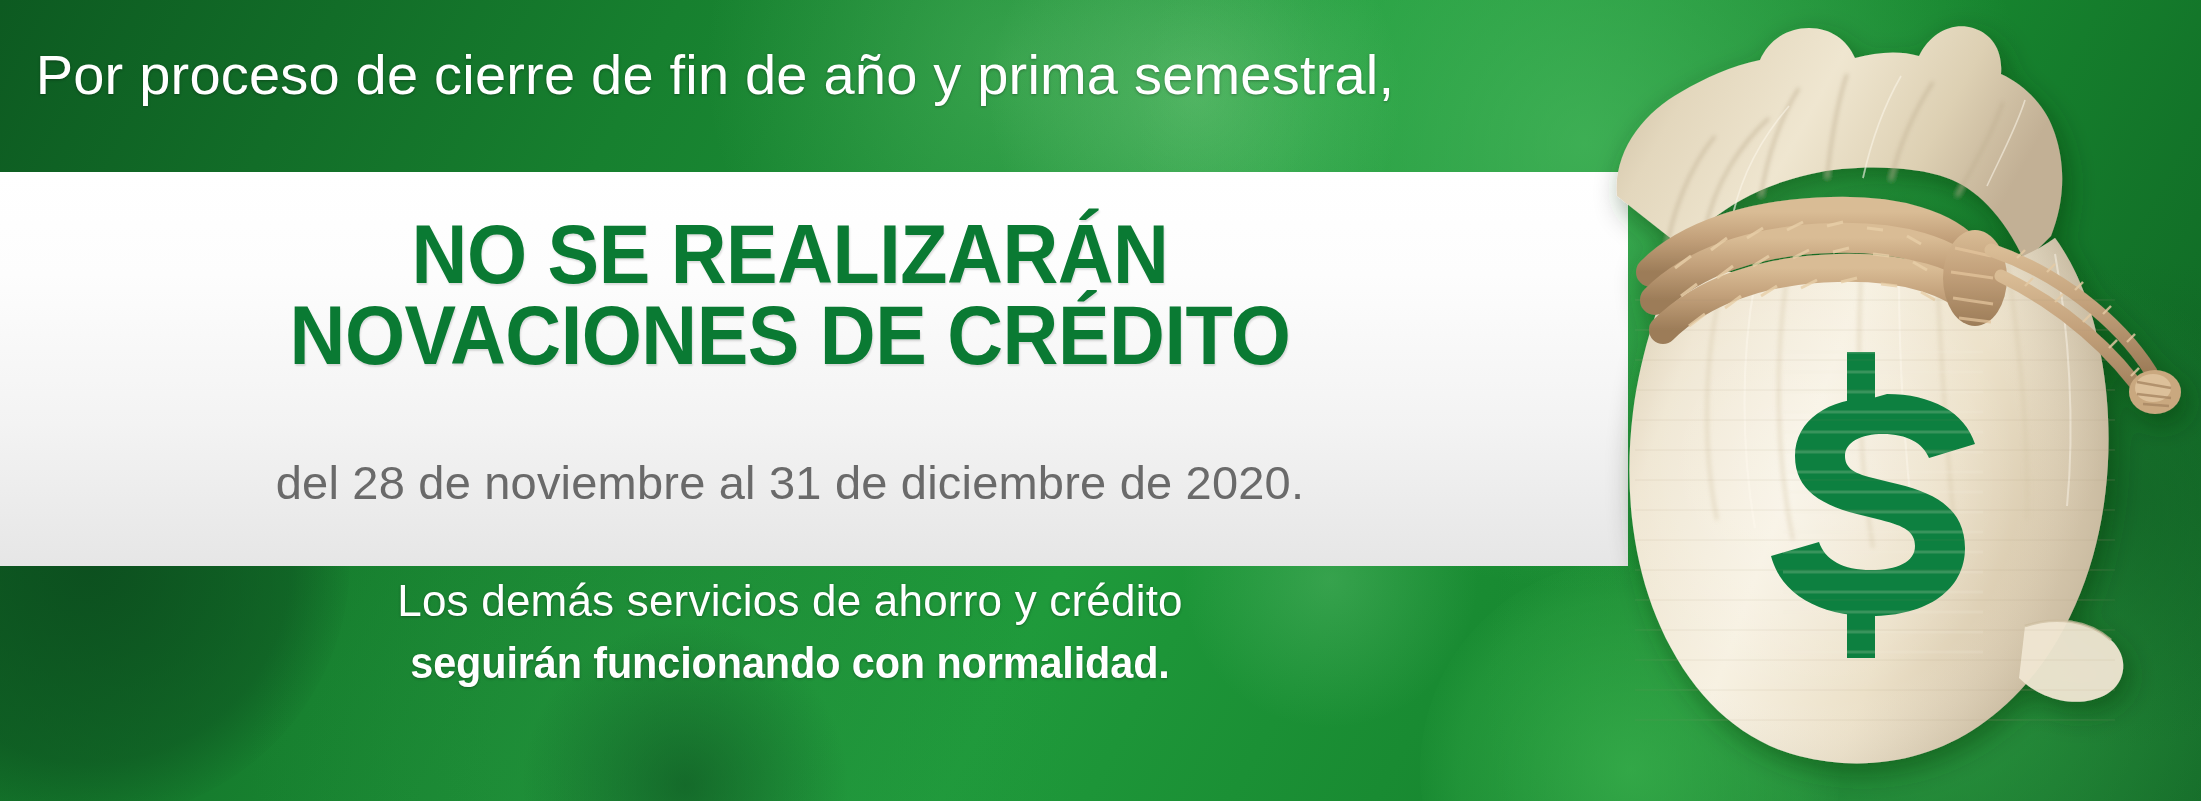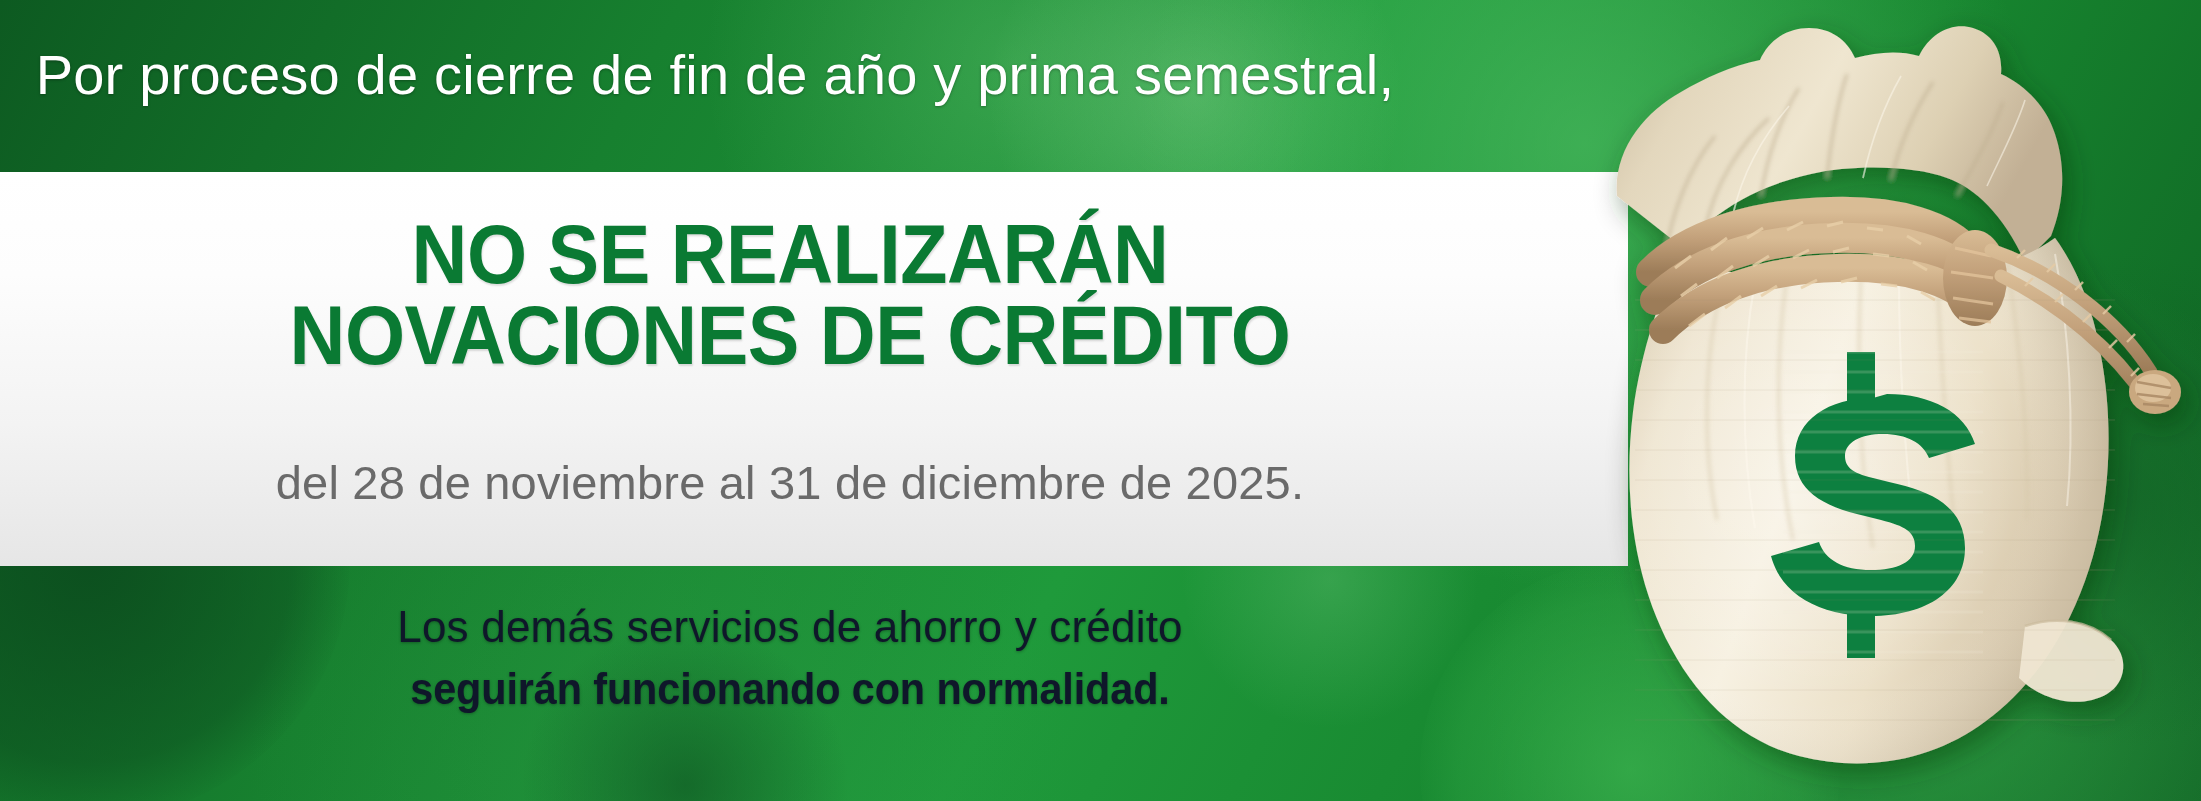--- a/index.html
+++ b/index.html
@@ -55,22 +55,22 @@
   }
   .headline .hl{display:block;white-space:nowrap;}
 
   .dateline{
     position:absolute;left:0;top:455px;width:1580px;
     text-align:center;color:#6a6a6a;
     font-size:47px;font-weight:400;letter-spacing:.2px;
   }
 
   .bottom{
-    position:absolute;left:0;top:602px;width:1580px;
-    text-align:center;color:#0f172a;
+    position:absolute;left:0;top:576px;width:1580px;
+    text-align:center;color:#ffffff;
   }
   .bottom .l1{display:block;font-size:44px;font-weight:400;letter-spacing:.2px;
     text-shadow:0 1px 3px rgba(0,0,0,.30);}
   .bottom .l2{display:block;margin-top:12px;font-size:44px;font-weight:700;
     letter-spacing:-.1px;transform:scaleX(.94);transform-origin:50% 50%;
     text-shadow:0 1px 3px rgba(0,0,0,.30);}
 
   
   .bag-wrap{position:absolute;left:1555px;top:0px;width:646px;height:801px;}
   .bag-wrap svg{display:block;width:100%;height:100%;}
@@ -90,21 +90,21 @@
 
   <div class="band"></div>
 
   <div class="top-line">Por proceso de cierre de fin de año y prima semestral,</div>
 
   <div class="headline">
     <span class="hl">NO SE REALIZARÁN</span>
     <span class="hl">NOVACIONES DE CRÉDITO</span>
   </div>
 
-  <div class="dateline">del 28 de noviembre al 31 de diciembre de 2025.</div>
+  <div class="dateline">del 28 de noviembre al 31 de diciembre de 2020.</div>
 
   <div class="bottom">
     <span class="l1">Los demás servicios de ahorro y crédito</span>
     <span class="l2">seguirán funcionando con normalidad.</span>
   </div>
 
   <div class="bag-wrap">
     <svg viewBox="0 0 646 801" xmlns="http://www.w3.org/2000/svg">
       <defs>
         <linearGradient id="cloth" x1="0" y1="0" x2="1" y2="0.4">

